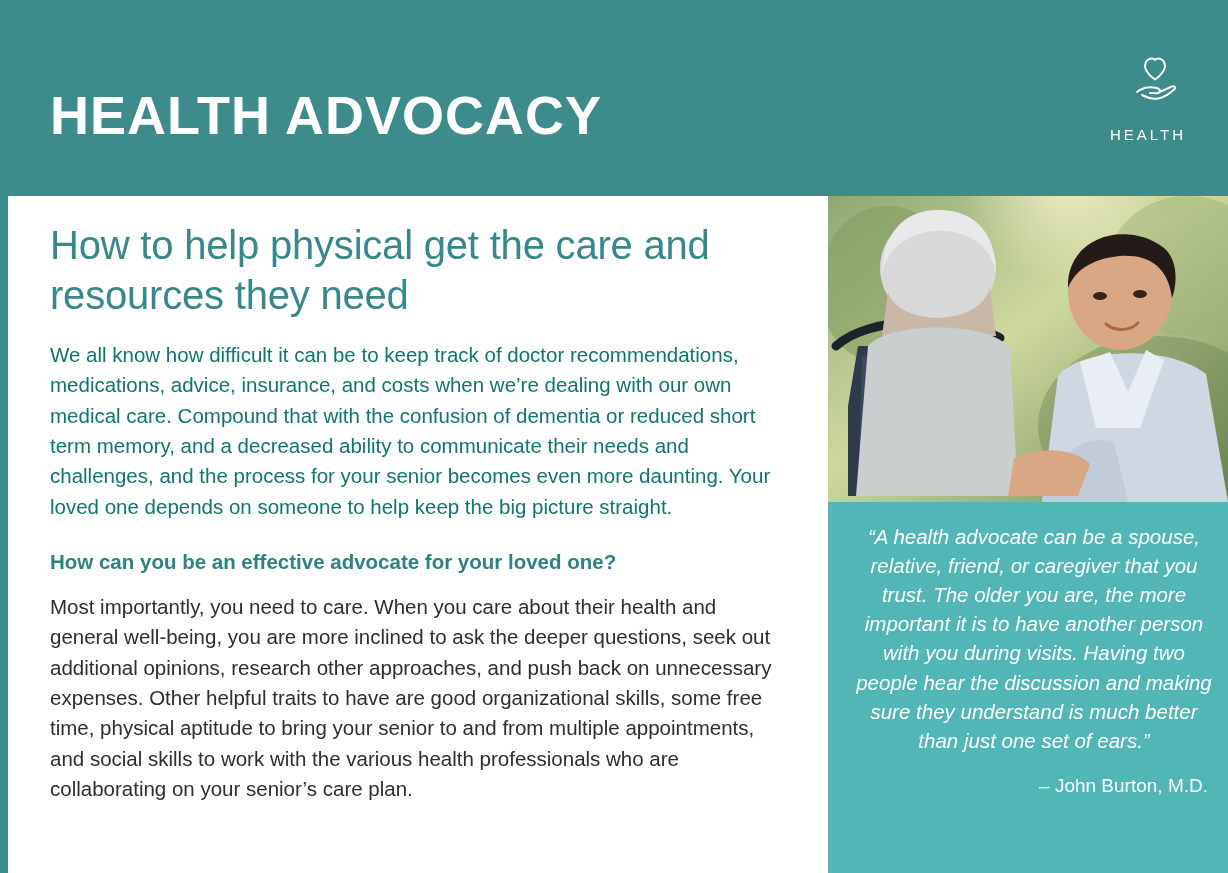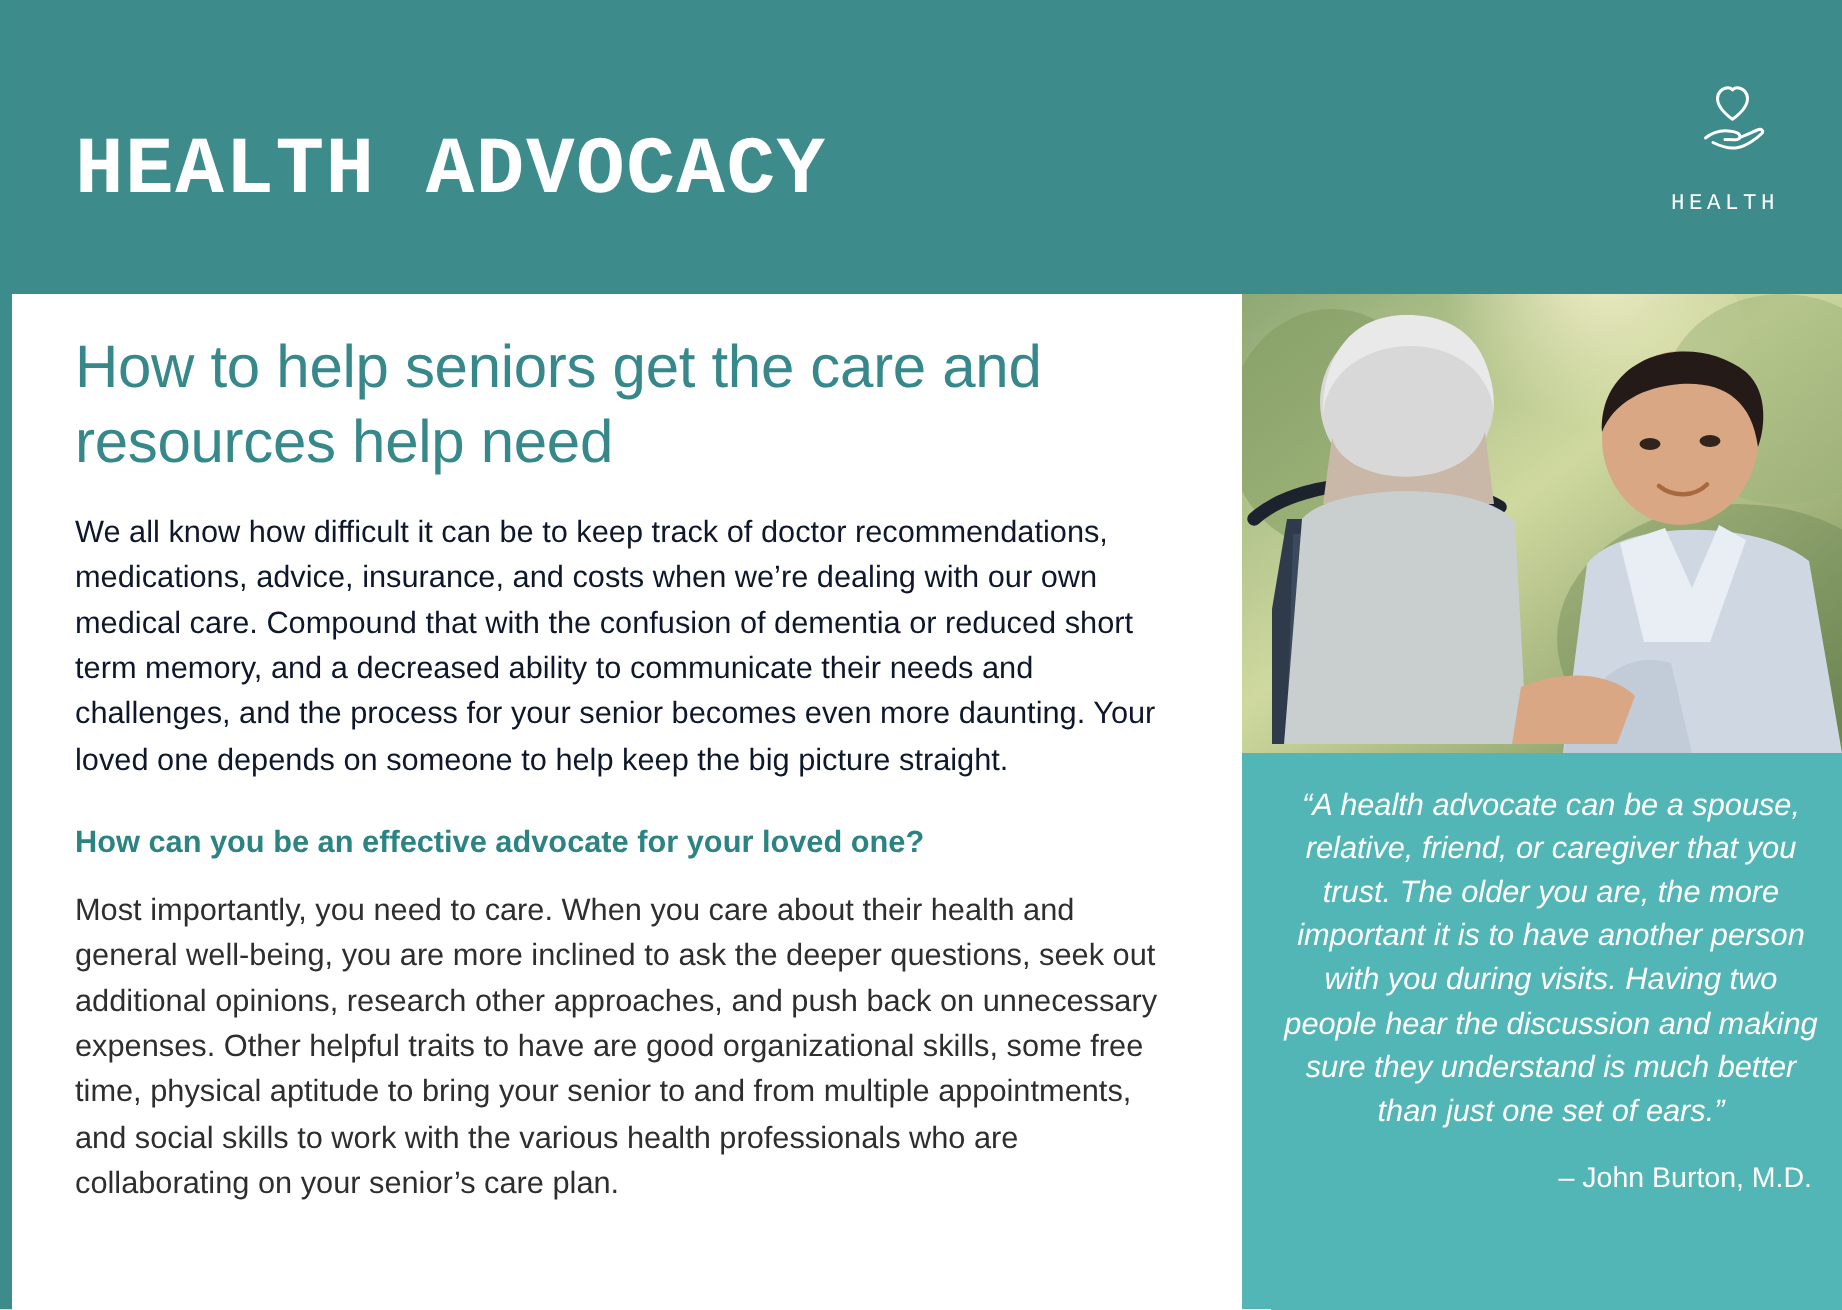--- a/index.html
+++ b/index.html
@@ -18,21 +18,20 @@
     border-left: 8px solid #3c8c8c;
   }
 
   
   .header {
     position: absolute;
     left: 0; top: 0;
     width: 1220px;
     height: 196px;
     background: #3d8b8b;
-    font-family: Liberation Mono, monospace;
   }
   .header-title {
     position: absolute;
     left: 42px;
     top: 88px;
     font-size: 54px;
     font-weight: bold;
     letter-spacing: 1px;
     color: #ffffff;
     line-height: 1;
@@ -68,21 +67,21 @@
     color: #36888a;
     font-size: 40px;
     font-weight: normal;
     line-height: 1.25;
     letter-spacing: -0.2px;
   }
   .body-text {
     margin-top: 20px;
     font-size: 20.5px;
     line-height: 1.48;
-    color: #0f172a;
+    color: #0f766e;
   }
   .subhead {
     margin-top: 28px;
     font-size: 20.5px;
     font-weight: bold;
     color: #2b8382;
   }
   .body-text-2 {
     margin-top: 18px;
     font-size: 20.5px;
@@ -145,21 +144,21 @@
           <path d="M31 31.5C31 31.5 21 25 21 17.8C21 13.6 24.2 10.5 28 10.5C30 10.5 31 12 31 12C31 12 32 10.5 34 10.5C37.8 10.5 41 13.6 41 17.8C41 25 31 31.5 31 31.5Z" stroke="#ffffff" stroke-width="2" fill="none" stroke-linejoin="round"></path>
           <path d="M13 44C18 40 24 38.5 30 39.5C34 40 36 41.5 36 43C36 44.5 34.5 45.3 32.5 45.2L26 45" stroke="#ffffff" stroke-width="2" fill="none" stroke-linecap="round" stroke-linejoin="round"></path>
           <path d="M36 43.5C40 42.5 44 40 48 38.5C50.5 37.6 52 39.5 50.5 41C47 44.5 40 49.5 34 50.5C29 51.4 22 49 18 47" stroke="#ffffff" stroke-width="2" fill="none" stroke-linecap="round" stroke-linejoin="round"></path>
         </svg>
       </span>
       <span class="brand-label">HEALTH</span>
     </div>
   </div>
 
   <div class="content">
-    <h1 class="headline">How to help seniors get the care and resources help need</h1>
+    <h1 class="headline">How to help physical get the care and resources they need</h1>
     <p class="body-text">We all know how difficult it can be to keep track of doctor recommendations, medications, advice, insurance, and costs when we’re dealing with our own medical care. Compound that with the confusion of dementia or reduced short term memory, and a decreased ability to communicate their needs and challenges, and the process for your senior becomes even more daunting. Your loved one depends on someone to help keep the big picture straight.</p>
     <h2 class="subhead">How can you be an effective advocate for your loved one?</h2>
     <p class="body-text-2">Most importantly, you need to care. When you care about their health and general well-being, you are more inclined to ask the deeper questions, seek out additional opinions, research other approaches, and push back on unnecessary expenses. Other helpful traits to have are good organizational skills, some free time, physical aptitude to bring your senior to and from multiple appointments, and social skills to work with the various health professionals who are collaborating on your senior’s care plan.</p>
   </div>
 
   <div class="right-col">
 
     <div class="photo">
       <svg width="408" height="306" viewBox="0 0 408 306" xmlns="http://www.w3.org/2000/svg">
         <defs>

